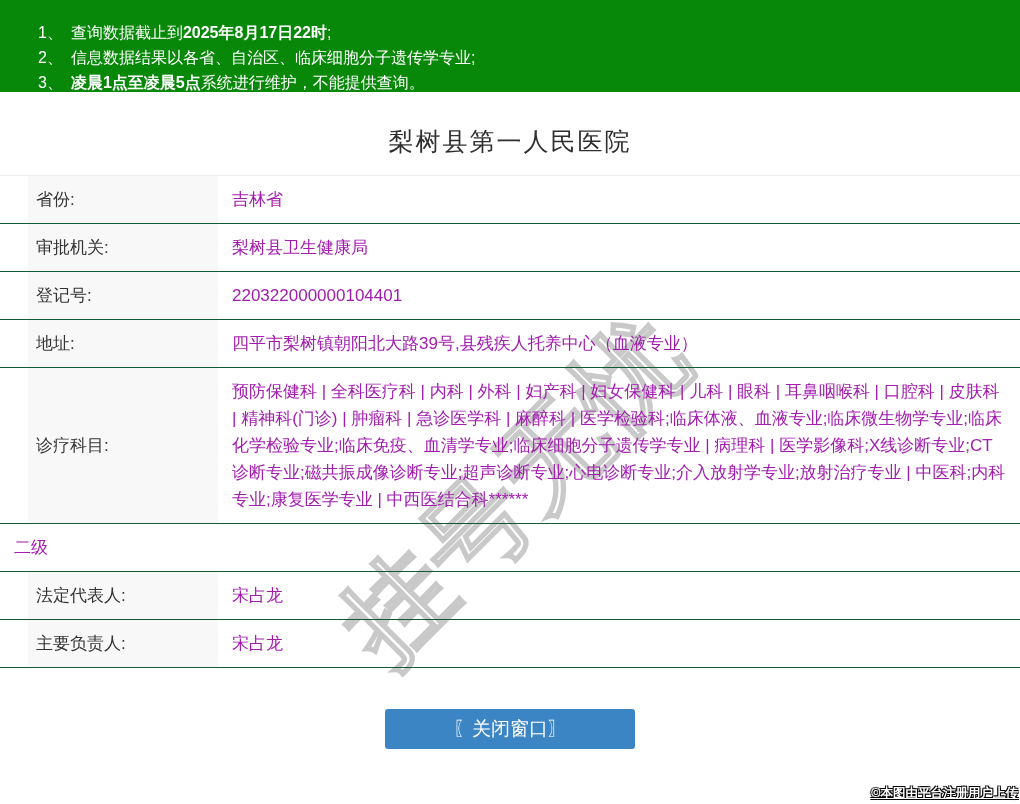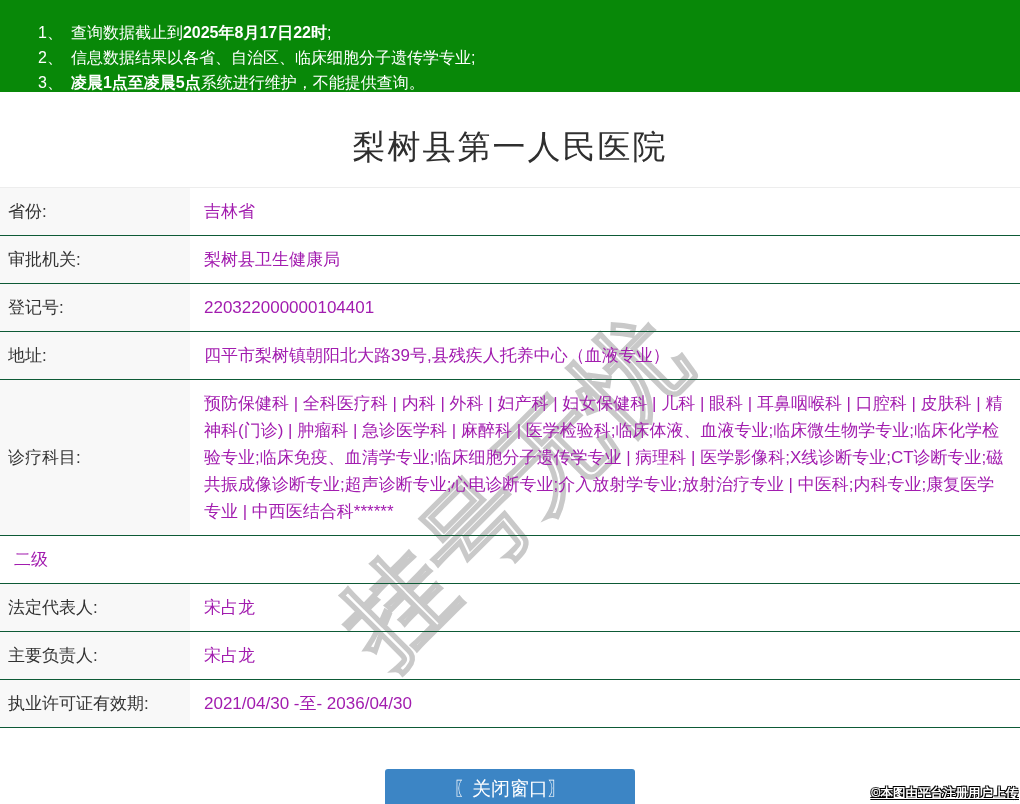--- a/index.html
+++ b/index.html
@@ -23,21 +23,21 @@
     line-height: 25px;
     white-space: nowrap;
   }
   .notice-num { margin-right: 8px; }
   .notice-line b { font-weight: bold; }
 
   
   .page-title {
     margin-top: 33px;
     text-align: center;
-    font-size: 33px;
+    font-size: 25px;
     font-weight: 400;
     color: #2f2f2f;
     letter-spacing: 2px;
   }
 
   
   .info-table {
     position: relative;
     z-index: 1;
     margin-top: 17px;
@@ -51,20 +51,21 @@
     font-size: 17px;
   }
   .info-row:first-child { border-top: 1px solid #ededed; }
   .cell-label {
     flex: 0 0 190px;
     background: #f8f8f8;
     padding: 10px 8px;
     display: flex;
     align-items: center;
     color: #333333;
+    margin-left: 28px;
   }
   .cell-value {
     flex: 1;
     padding: 10px 14px 10px 14px;
     display: flex;
     align-items: center;
     line-height: 27px;
     color: #a21caf;
   }
 
@@ -161,23 +162,19 @@
       <div class="cell-value">二级</div>
     </div>
     <div class="info-row">
       <div class="cell-label">法定代表人:</div>
       <div class="cell-value">宋占龙</div>
     </div>
     <div class="info-row">
       <div class="cell-label">主要负责人:</div>
       <div class="cell-value">宋占龙</div>
     </div>
-    <div class="info-row">
-      <div class="cell-label">执业许可证有效期:</div>
-      <div class="cell-value">2021/04/30 -至- 2036/04/30</div>
-    </div>
   </div>
 
 <div class="btn-row">
   <button class="close-btn">〖关闭窗口〗</button>
 </div>
 
 <div class="credit">©本图由平台注册用户上传</div>
 
 </body></html>

